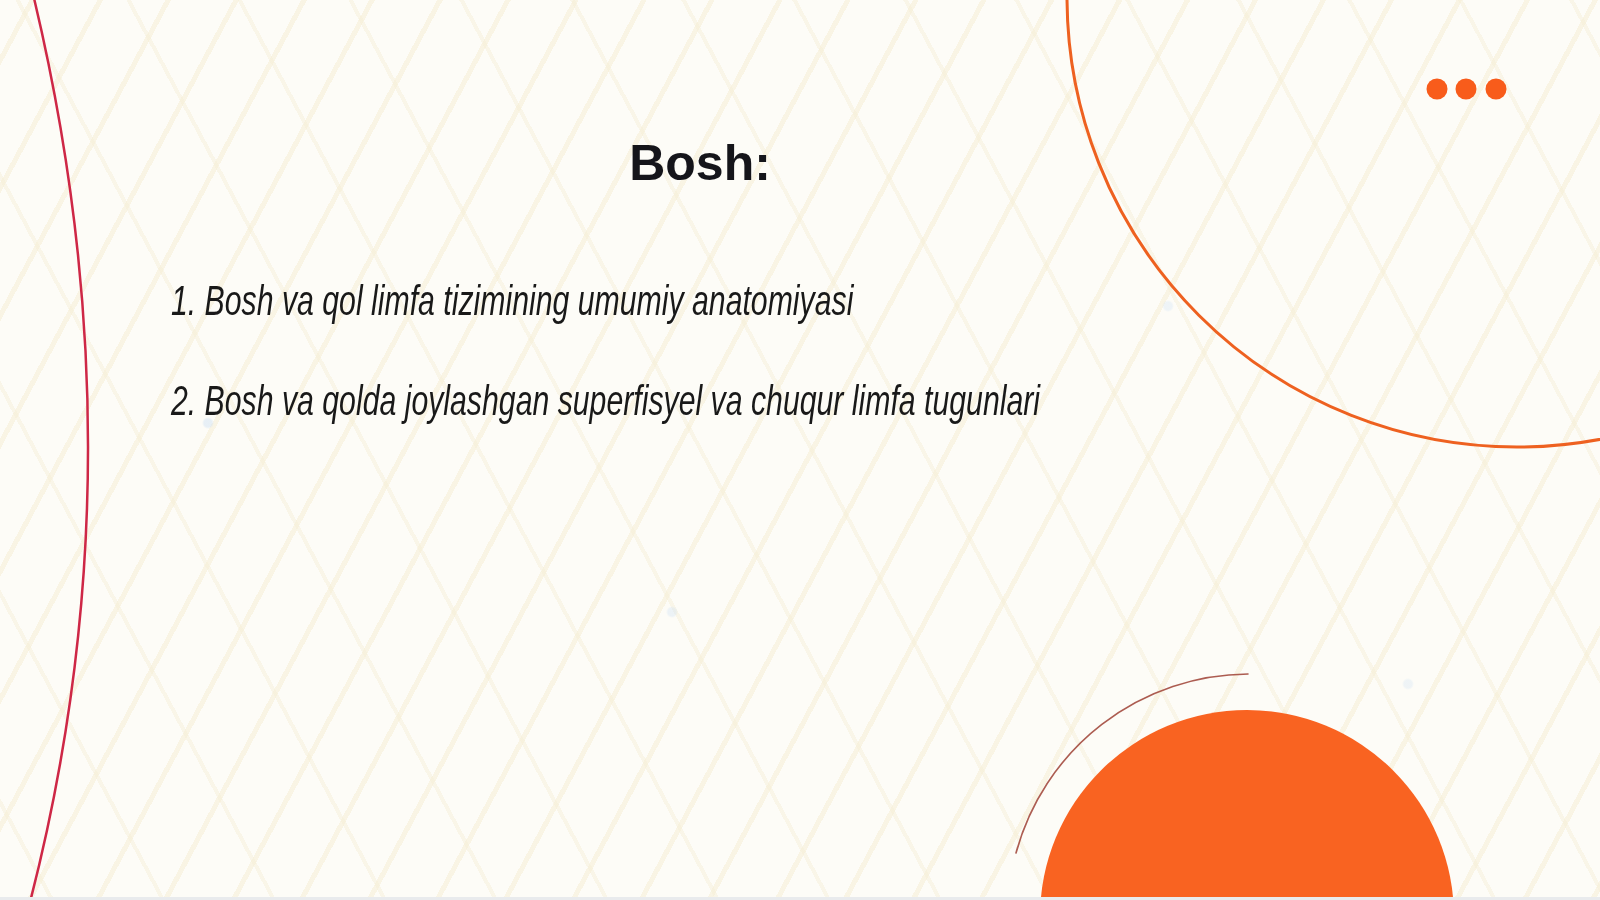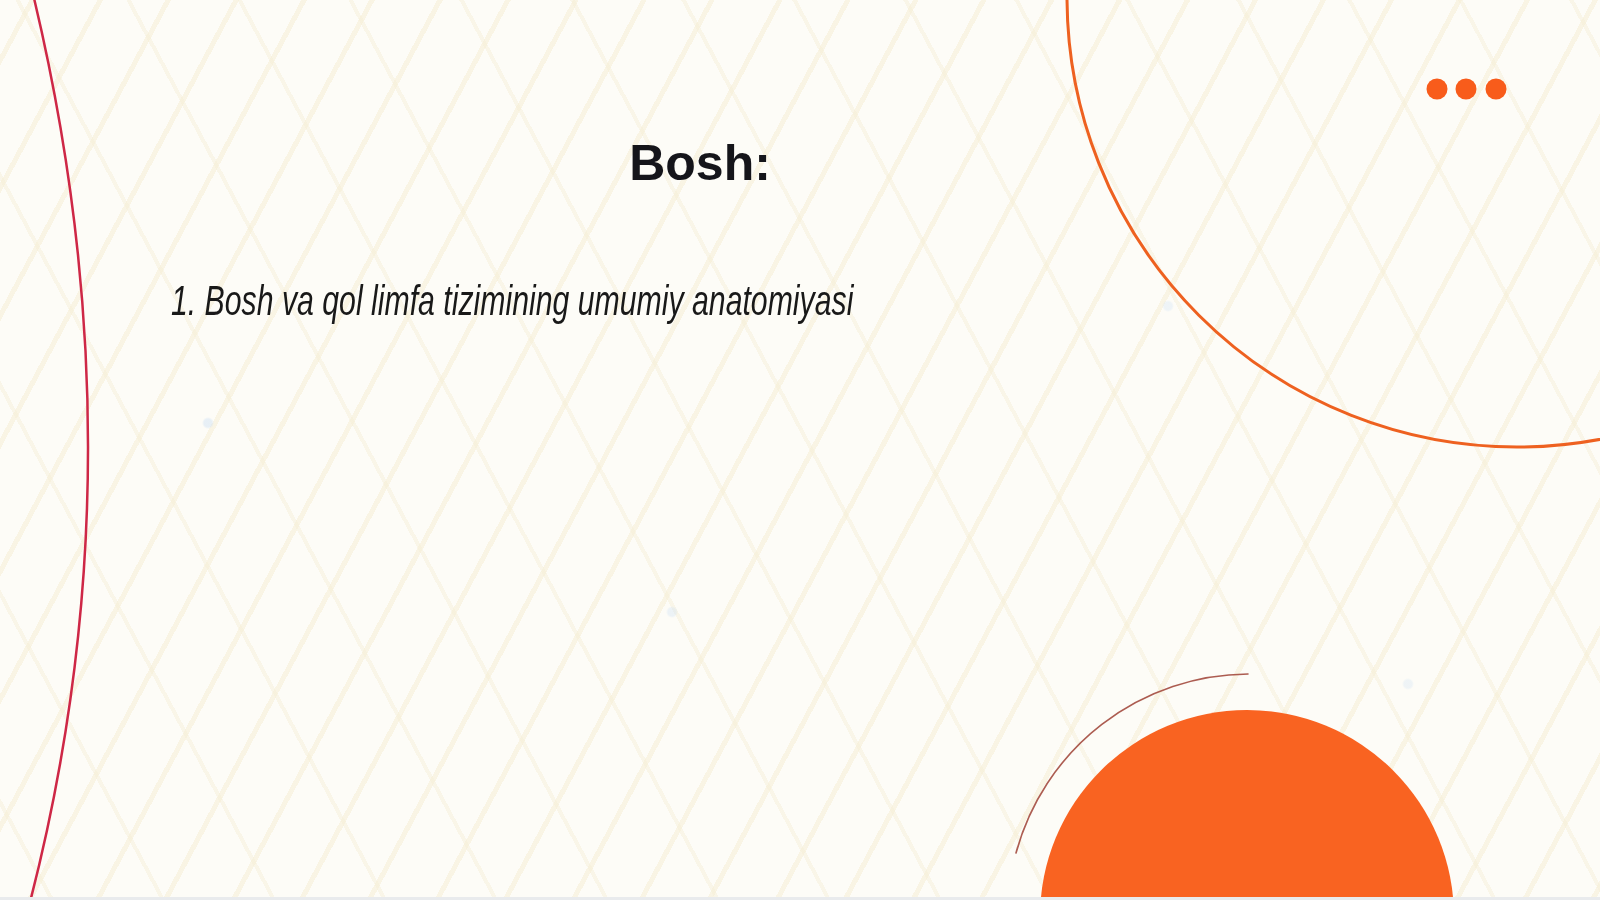--- a/index.html
+++ b/index.html
@@ -71,15 +71,18 @@
     <path d="M 1016 853 A 242 242 0 0 1 1248 674" fill="none" stroke-width="1.6" stroke-linecap="round" opacity="0.9" stroke="#a34a3e"></path>
 
     <circle cx="1247" cy="917" r="207" fill="#f96321"></circle>
   </svg>
 
   <div class="title">Bosh:</div>
 
   <div class="list-item item-1">
     <span class="condense">1. Bosh va qol limfa tizimining umumiy anatomiyasi</span>
   </div>
+  <div class="list-item item-2">
+    <span class="condense">2. Bosh va qolda joylashgan superfisyel va chuqur limfa tugunlari</span>
+  </div>
 
   <div class="bottom-strip"></div>
 </div>
 
 </body></html>

